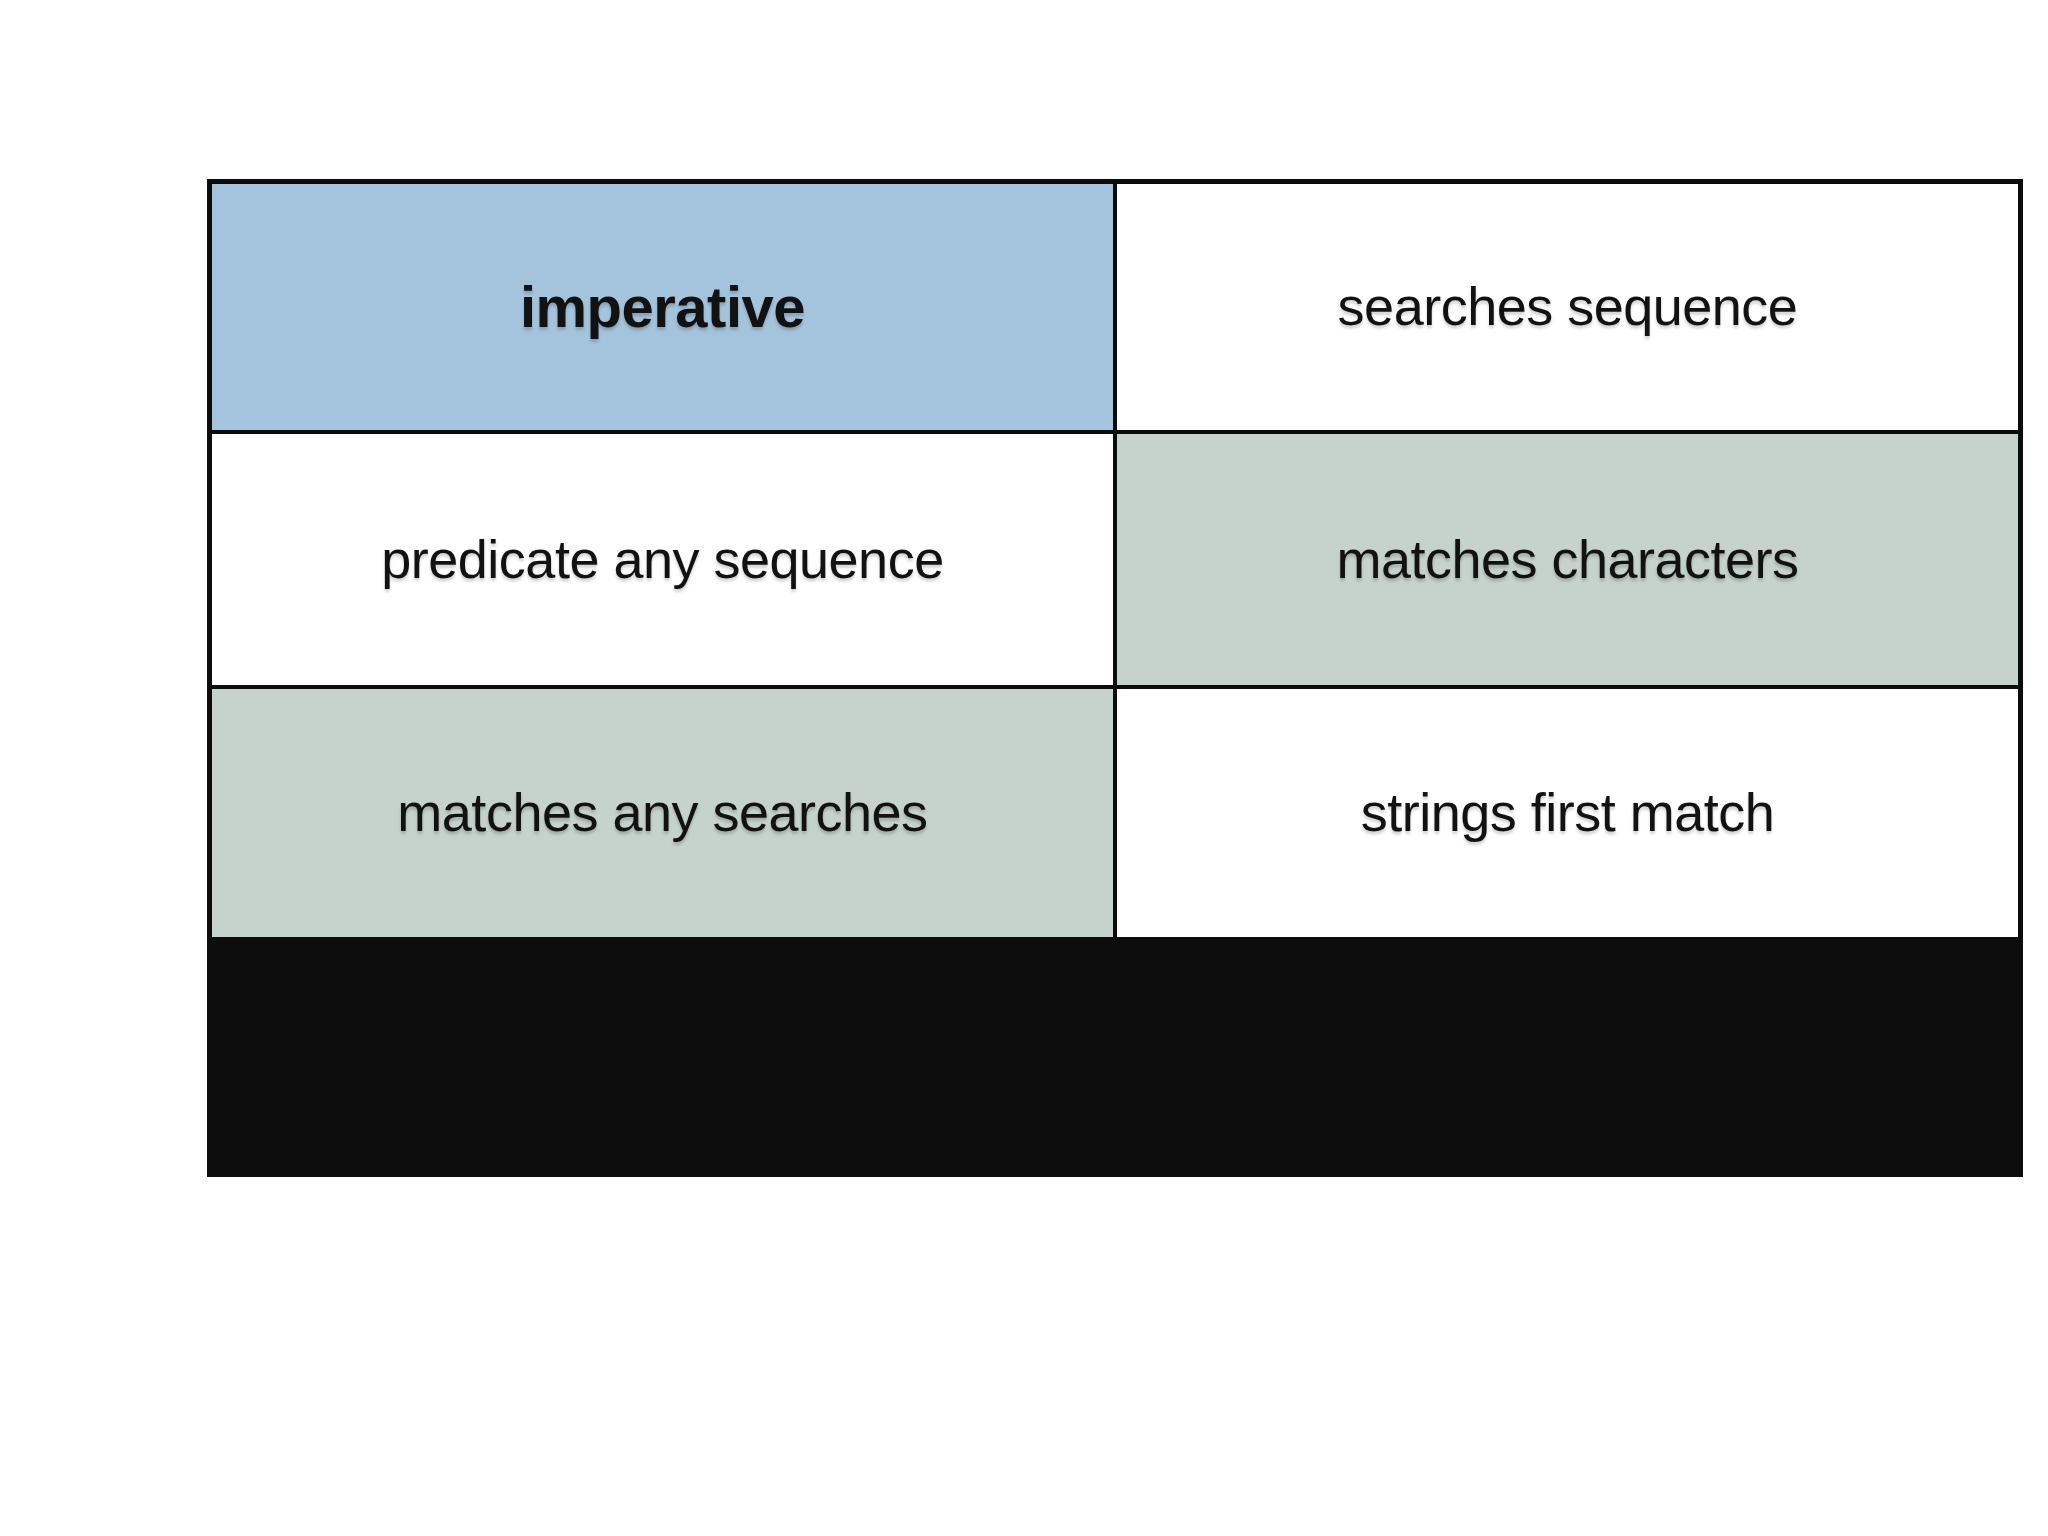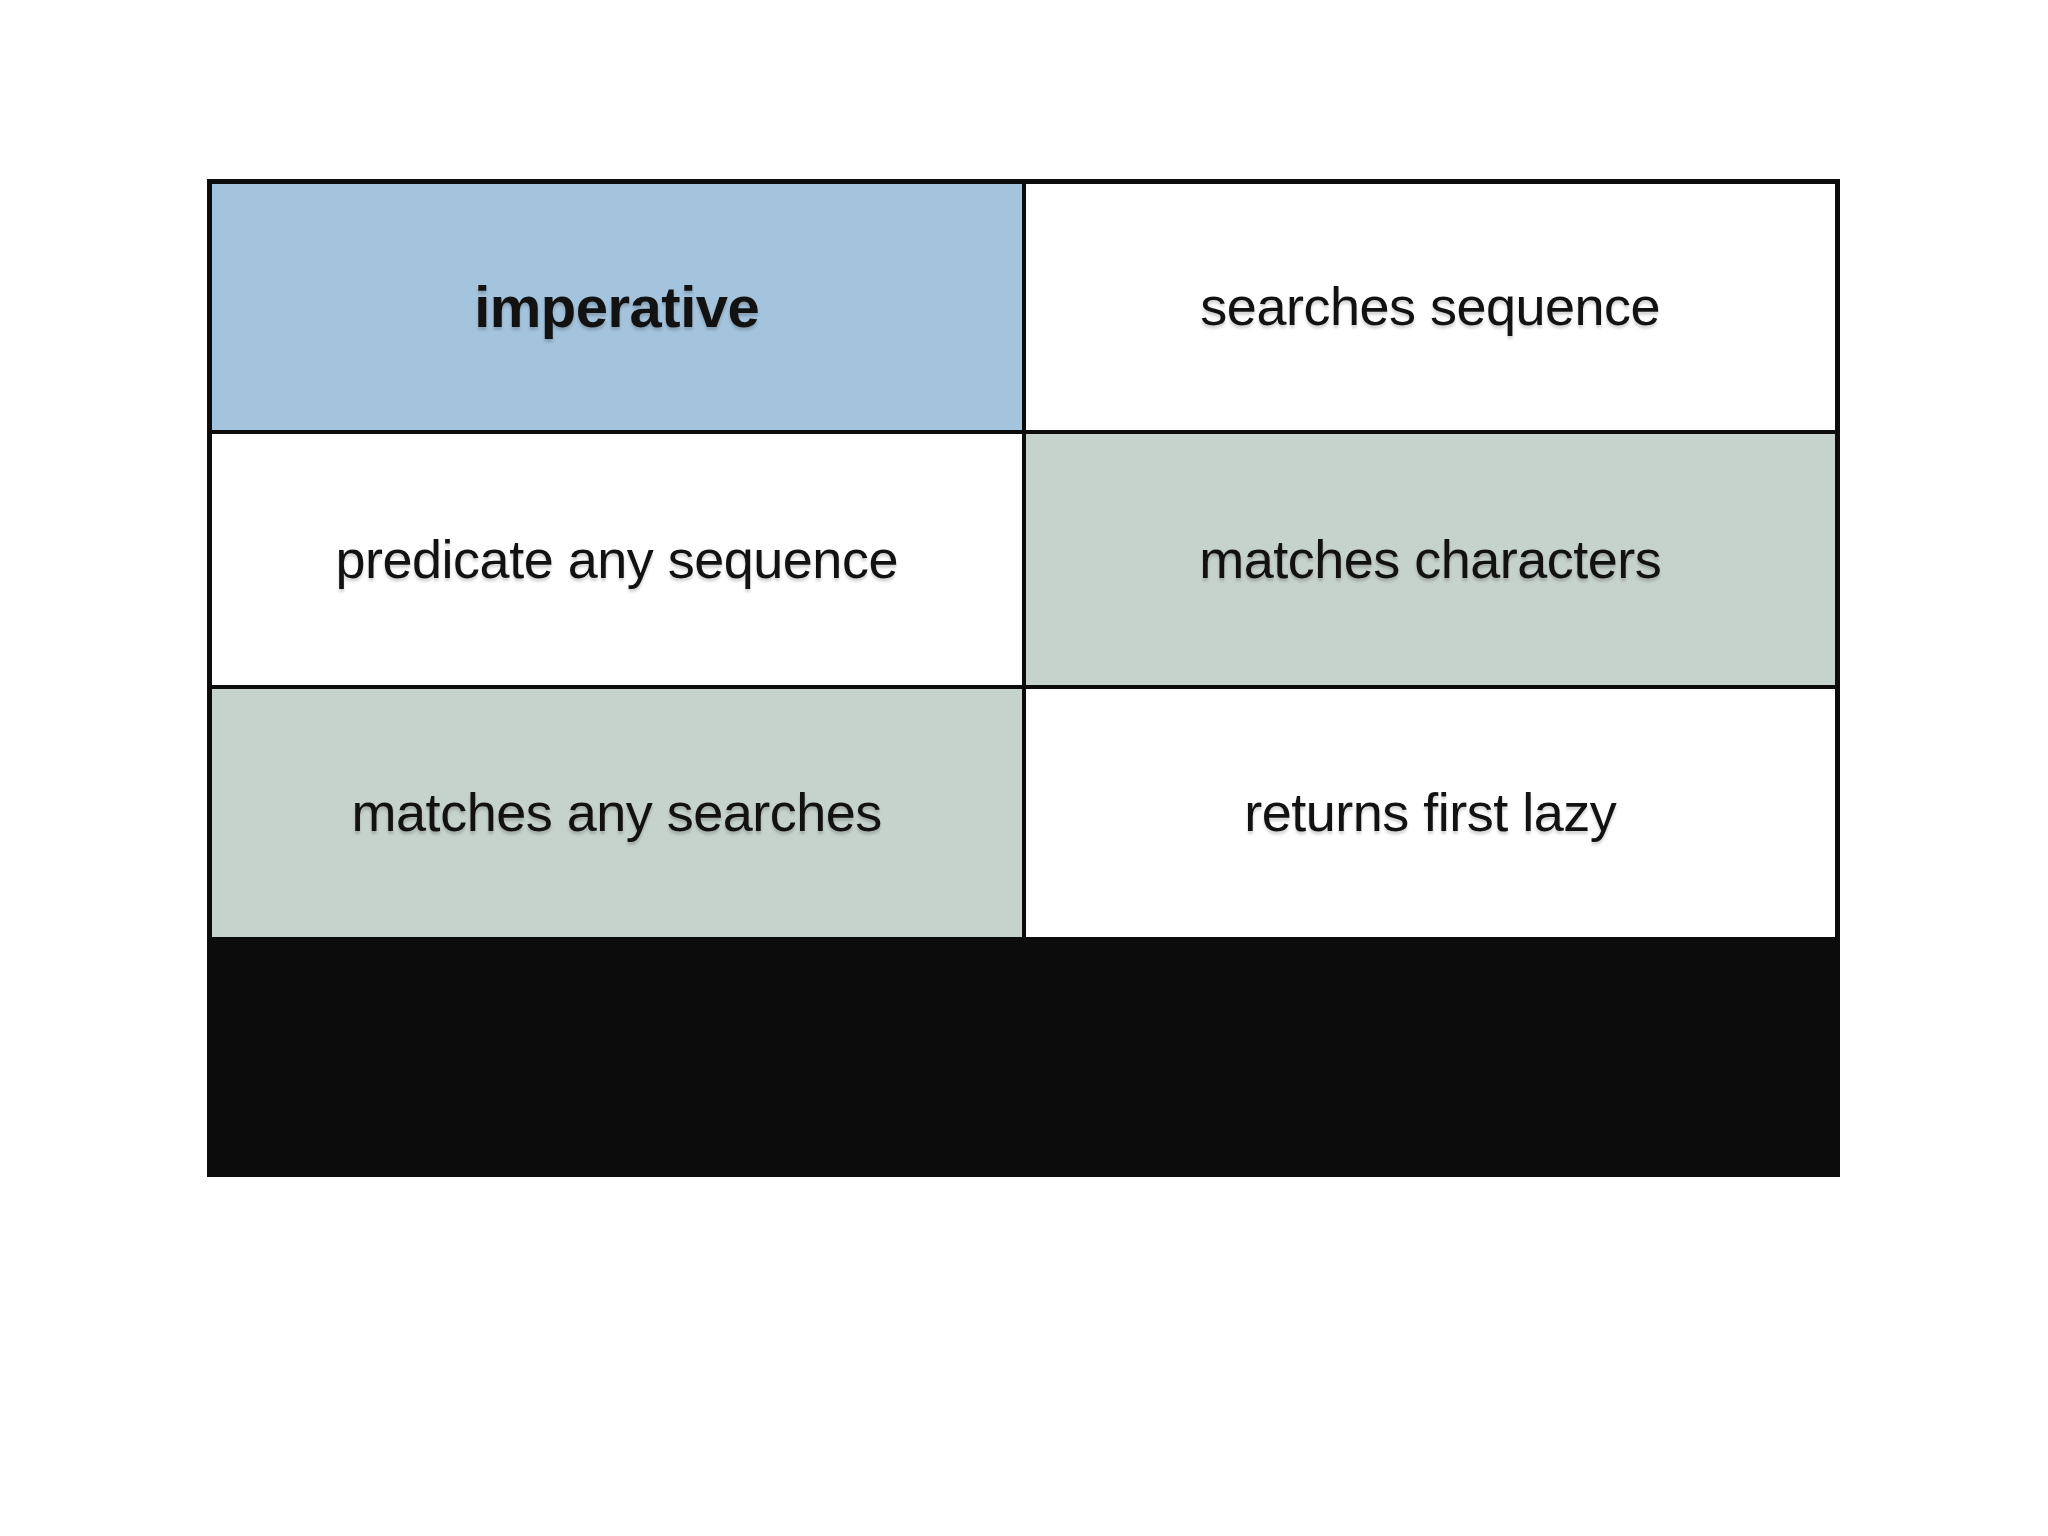--- a/index.html
+++ b/index.html
@@ -20,21 +20,21 @@
   }
   .slide{
     position:absolute;
     inset:0;
     background:var(--canvas-bg);
   }
   .compare-table{
     position:absolute;
     left:207px;
     top:179px;
-    width:1633px;
+    width:1816px;
     height:998px;
     background:var(--border-color);
     display:grid;
     grid-template-columns:1fr 1fr;
     grid-template-rows:246px 251px 248px 231px;
     gap:4px;
     padding:5px;
   }
   .cell{
     display:flex;
@@ -79,17 +79,17 @@
     </div>
 
     <div class="cell alt">
       <span>matches characters</span>
     </div>
     <div class="cell alt">
       <span>matches any searches</span>
     </div>
 
     <div class="cell">
-      <span>returns first lazy</span>
+      <span>strings first match</span>
     </div>
 
   </div>
 </div>
 
 </body></html>

